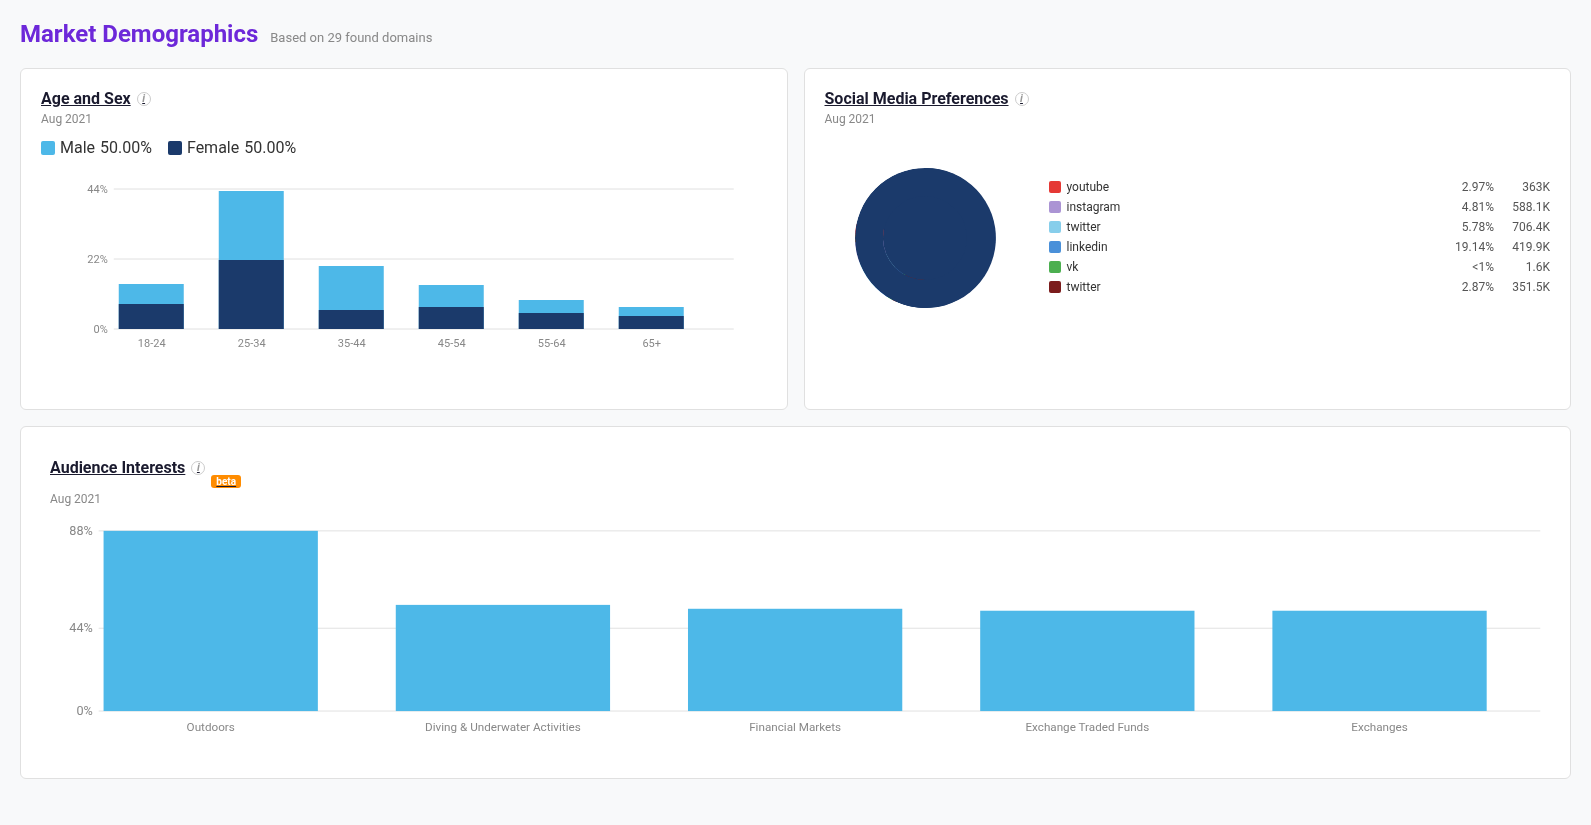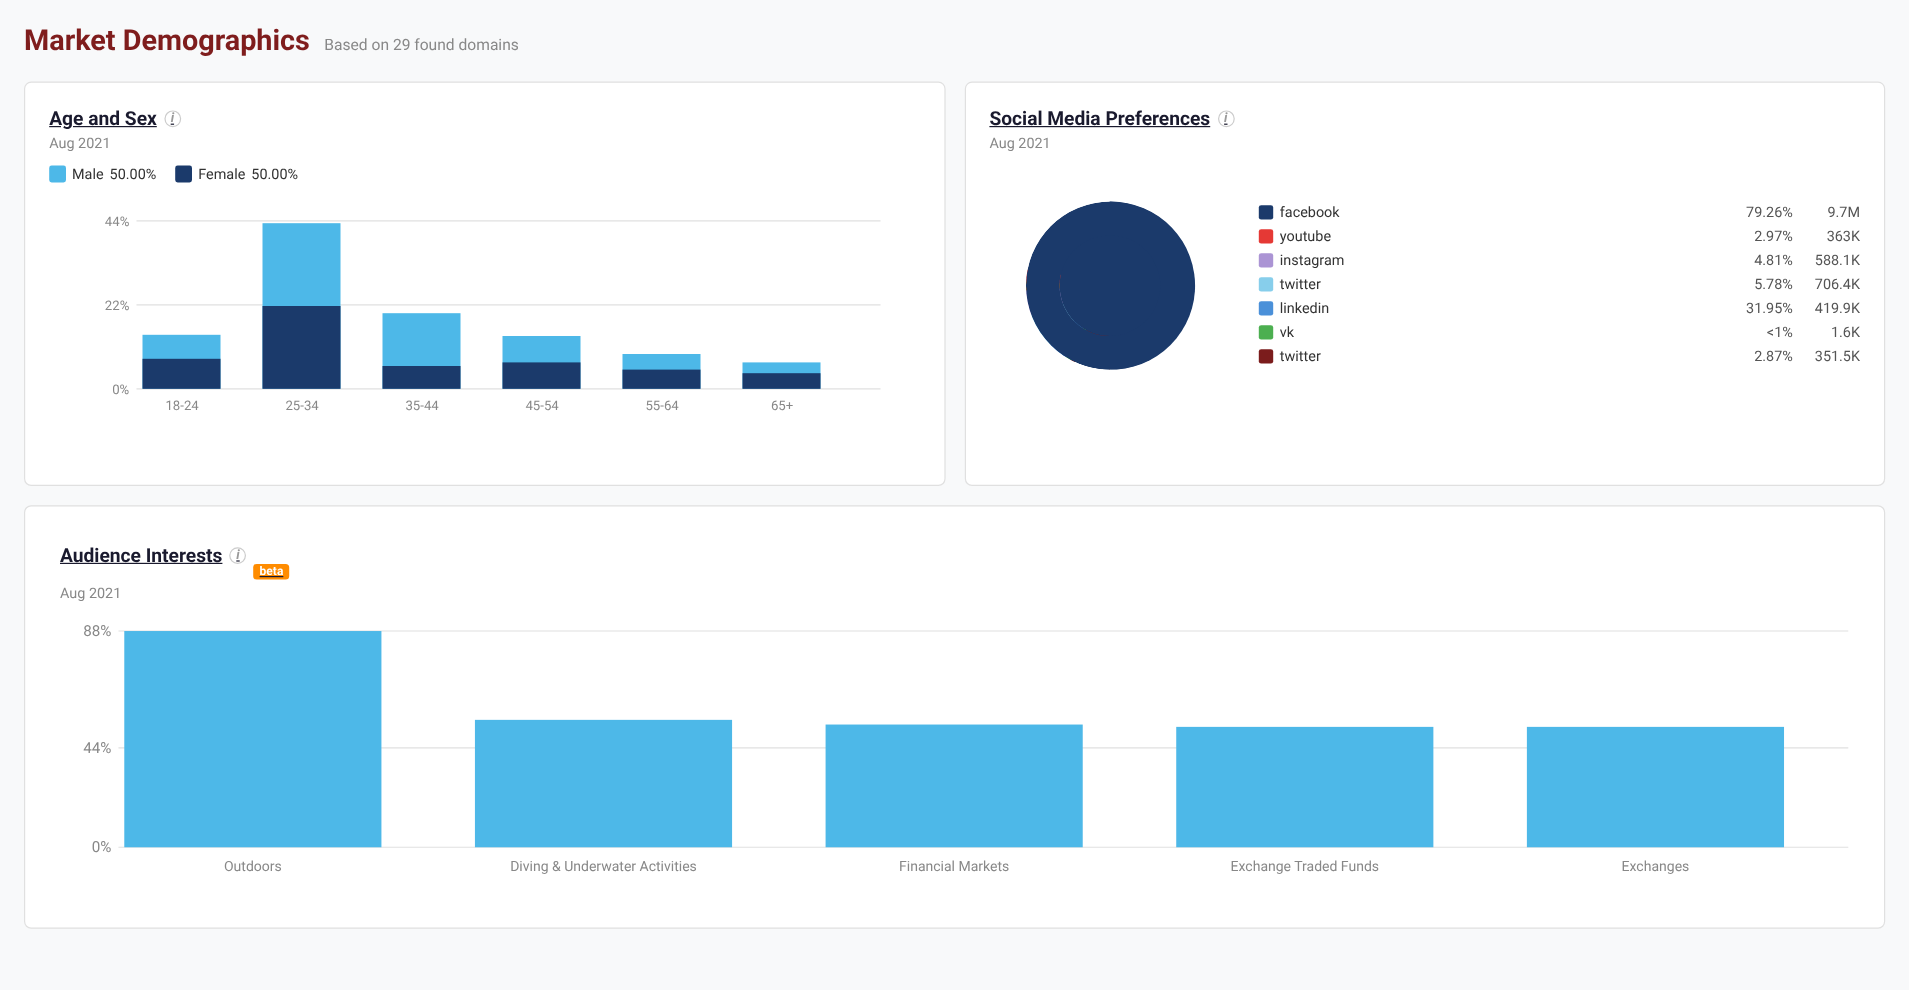--- a/index.html
+++ b/index.html
@@ -12,21 +12,21 @@
     }
     .page-title-area {
       display: flex;
       align-items: baseline;
       gap: 12px;
       margin-bottom: 20px;
     }
     .page-title {
       font-size: 24px;
       font-weight: 700;
-      color: #7f1d1d;
+      color: #6d28d9;
     }
     .page-subtitle {
       font-size: 13px;
       color: #888;
     }
     .top-row {
       display: flex;
       gap: 16px;
       margin-bottom: 16px;
     }
@@ -77,21 +77,21 @@
     
     .legend {
       display: flex;
       gap: 16px;
       margin-bottom: 12px;
     }
     .legend-item {
       display: flex;
       align-items: center;
       gap: 5px;
-      font-size: 12px;
+      font-size: 16px;
     }
     .legend-box {
       width: 14px;
       height: 14px;
       border-radius: 2px;
     }
     
     .bar-chart-area {
       position: relative;
       height: 220px;
@@ -263,47 +263,41 @@
 
           <path d="M61.7,161.5 A70,70 0 0,1 66.5,163.8 L100,100 Z" fill="#4caf50" mask="url(#donut-mask)"></path>
 
           <path d="M66.5,163.8 A70,70 0 0,1 100,170 L100,100 Z" fill="#7b1c1c" mask="url(#donut-mask)"></path>
 
           <path d="M100,170 A70,70 0 0,1 100,30 L100,100 Z" fill="#1b3a6b" mask="url(#donut-mask)"></path>
         </svg>
       </div>
       <div class="social-legend">
         <div class="social-legend-row">
-          <div class="social-legend-box" style="background:#1b3a6b;"></div>
-          <span class="social-legend-name">facebook</span>
-          <span class="social-legend-pct">79.26%</span>
-          <span class="social-legend-val">9.7M</span>
-        </div>
-        <div class="social-legend-row">
           <div class="social-legend-box" style="background:#e53935;"></div>
           <span class="social-legend-name">youtube</span>
           <span class="social-legend-pct">2.97%</span>
           <span class="social-legend-val">363K</span>
         </div>
         <div class="social-legend-row">
           <div class="social-legend-box" style="background:#ab94d4;"></div>
           <span class="social-legend-name">instagram</span>
           <span class="social-legend-pct">4.81%</span>
           <span class="social-legend-val">588.1K</span>
         </div>
         <div class="social-legend-row">
           <div class="social-legend-box" style="background:#87ceeb;"></div>
           <span class="social-legend-name">twitter</span>
           <span class="social-legend-pct">5.78%</span>
           <span class="social-legend-val">706.4K</span>
         </div>
         <div class="social-legend-row">
           <div class="social-legend-box" style="background:#4a90d9;"></div>
           <span class="social-legend-name">linkedin</span>
-          <span class="social-legend-pct">31.95%</span>
+          <span class="social-legend-pct">19.14%</span>
           <span class="social-legend-val">419.9K</span>
         </div>
         <div class="social-legend-row">
           <div class="social-legend-box" style="background:#4caf50;"></div>
           <span class="social-legend-name">vk</span>
           <span class="social-legend-pct">&lt;1%</span>
           <span class="social-legend-val">1.6K</span>
         </div>
         <div class="social-legend-row">
           <div class="social-legend-box" style="background:#7b1c1c;"></div>

